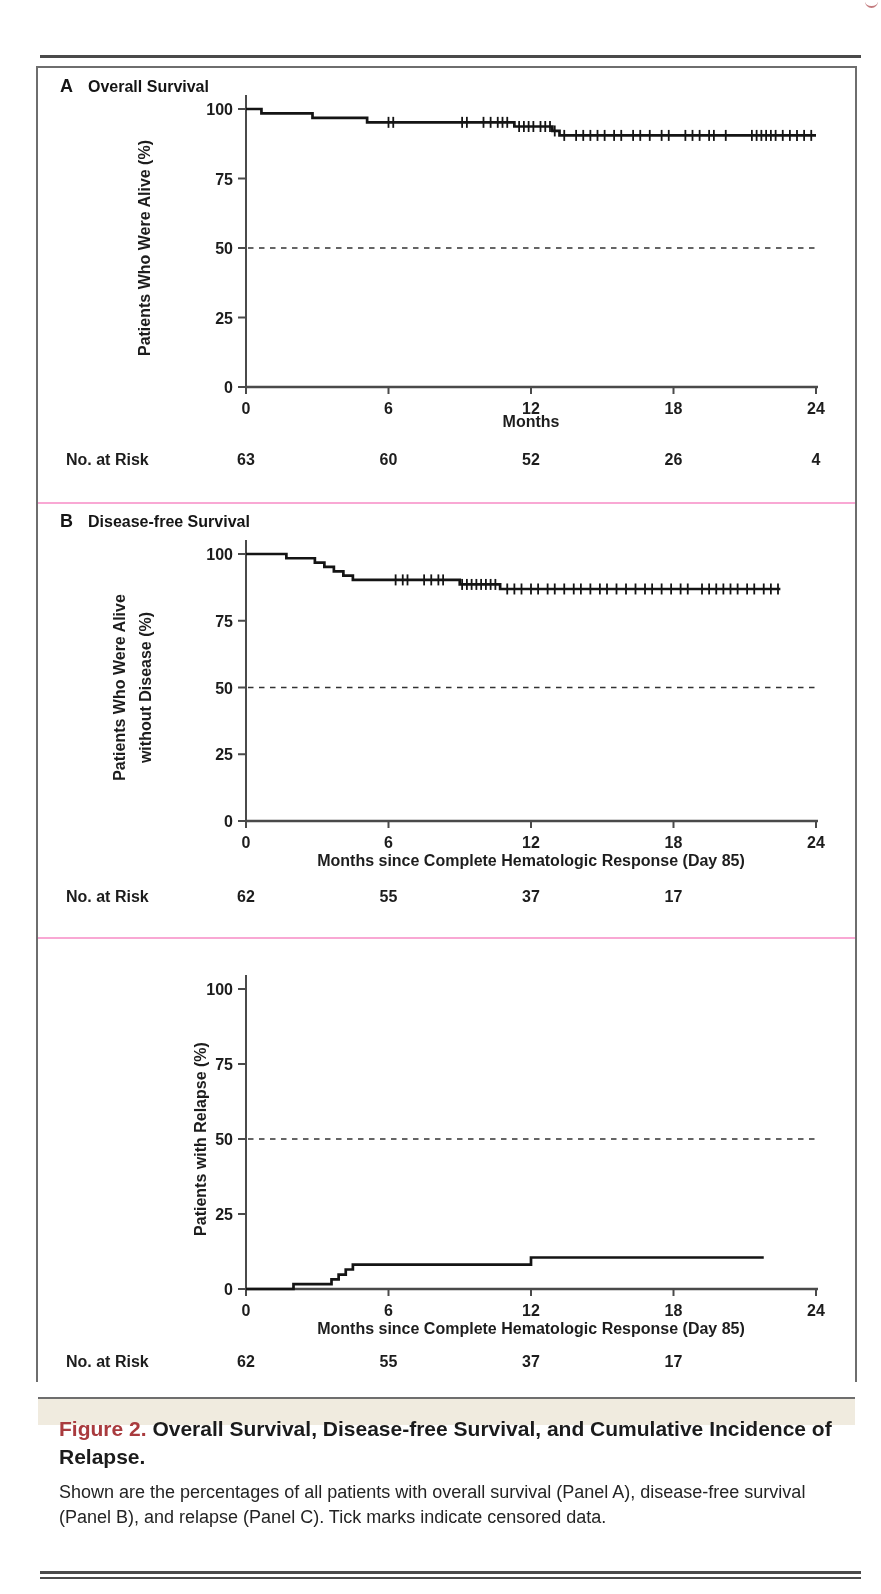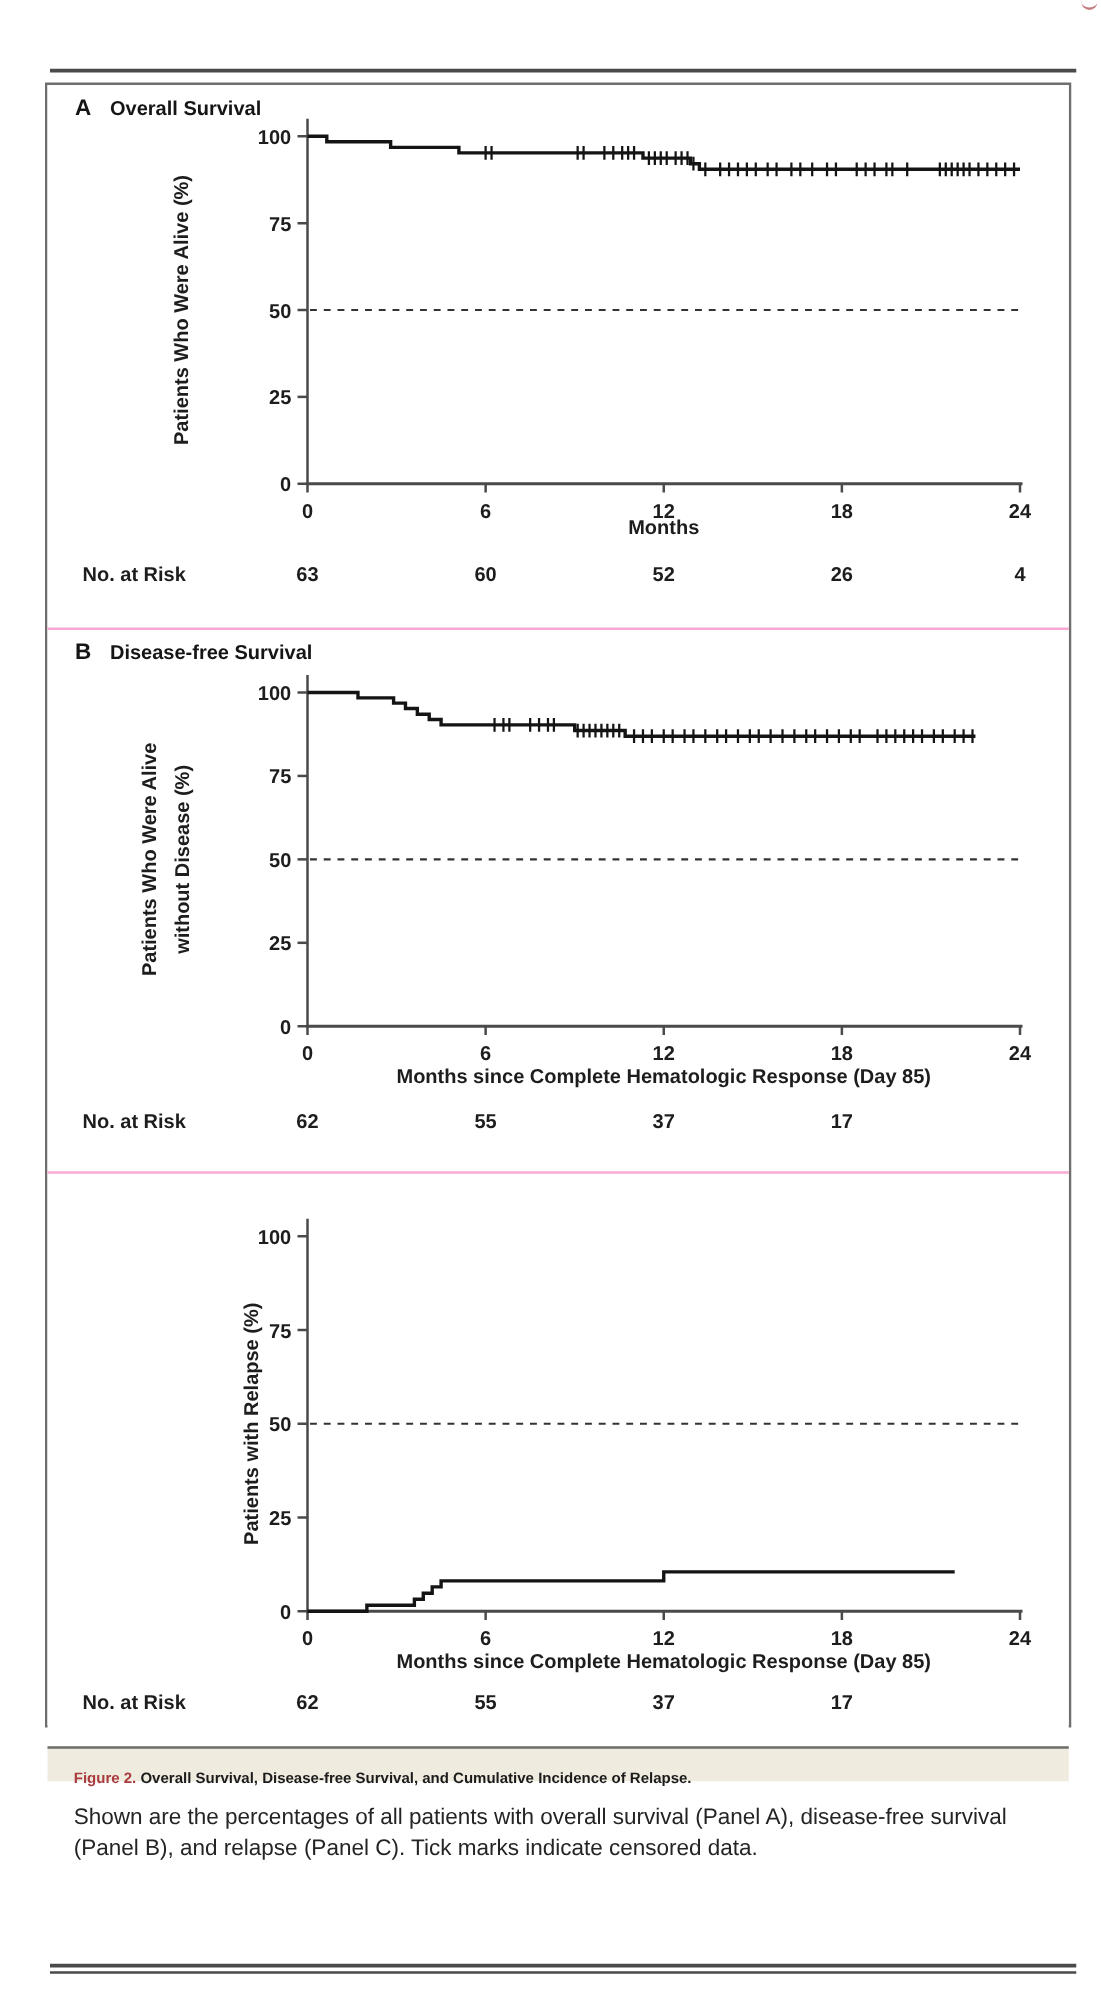--- a/index.html
+++ b/index.html
@@ -12,21 +12,21 @@
   .panel-a{top:0;height:434px;}
   .panel-b{top:434px;height:435px;box-sizing:border-box;}
   .panel-c{top:869px;height:460px;box-sizing:border-box;}
   .panel-title{position:absolute;left:22px;font-weight:bold;color:#151515;font-size:16px;white-space:nowrap;}
   .panel-a .panel-title{top:8px;}
   .panel-b .panel-title{top:7px;}
   .panel-c .panel-title{top:12px;}
   .pletter{font-size:18px;margin-right:15px;}
   .chart-svg{position:absolute;left:0;top:0;width:817px;}
   .caption{position:absolute;left:0;right:0;top:1329px;bottom:0;background:#f0ebdf;border-top:2px solid #6e6e6e;padding:16px 21px 10px 21px;box-sizing:border-box;}
-  .cap-head{margin:0 0 10px 0;font-size:12px;font-weight:bold;color:#1b1b1b;line-height:1.32;}
+  .cap-head{margin:0 0 10px 0;font-size:21px;font-weight:bold;color:#1b1b1b;line-height:1.32;}
   .cap-label{color:#a93b3e;}
   .cap-body{margin:0;font-size:18px;color:#242424;line-height:1.38;}
   .bottom-rule{position:absolute;left:40px;top:1571px;width:821px;height:3px;border-top:3px solid #4a4a4a;border-bottom:2px solid #4a4a4a;box-sizing:content-box;background:transparent;}
 </style>
 </head>
 <body>
 
 <div class="top-rule"></div>
 <div class="corner-mark"></div>
 

